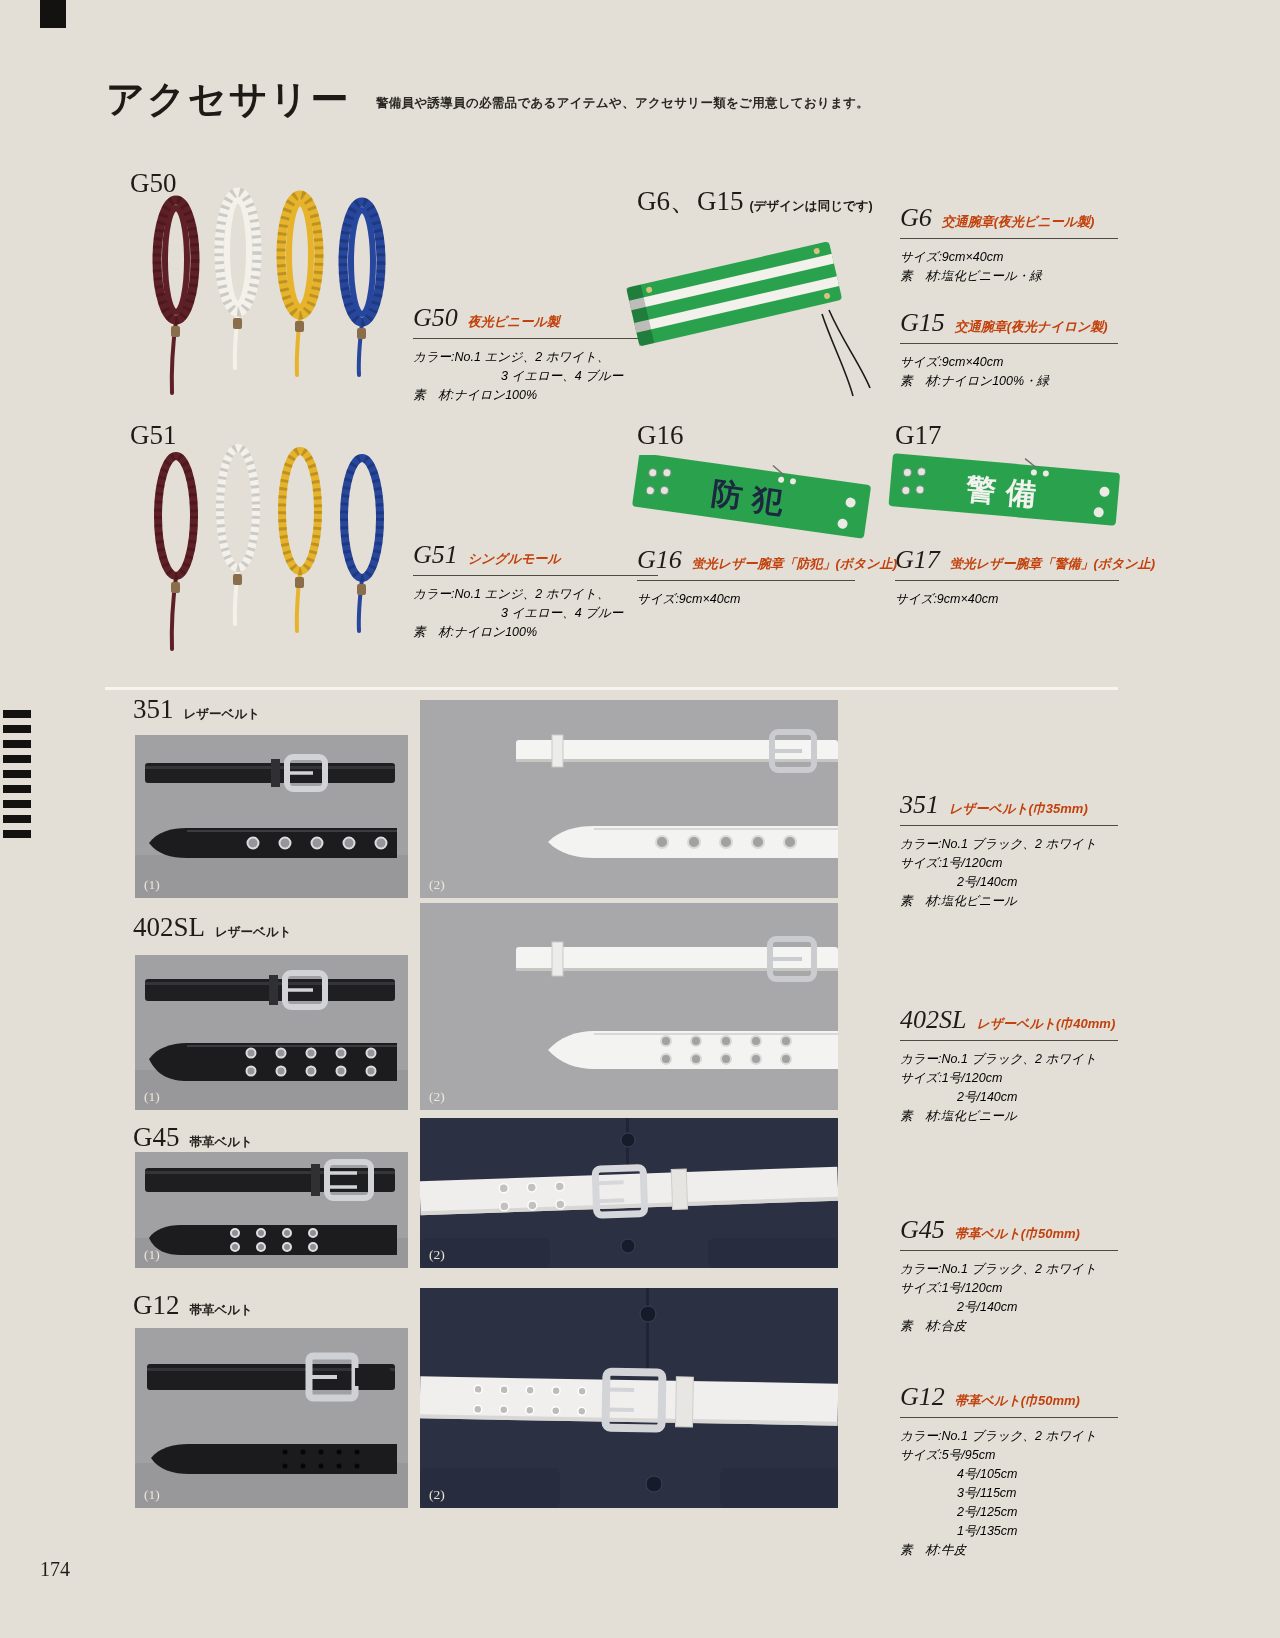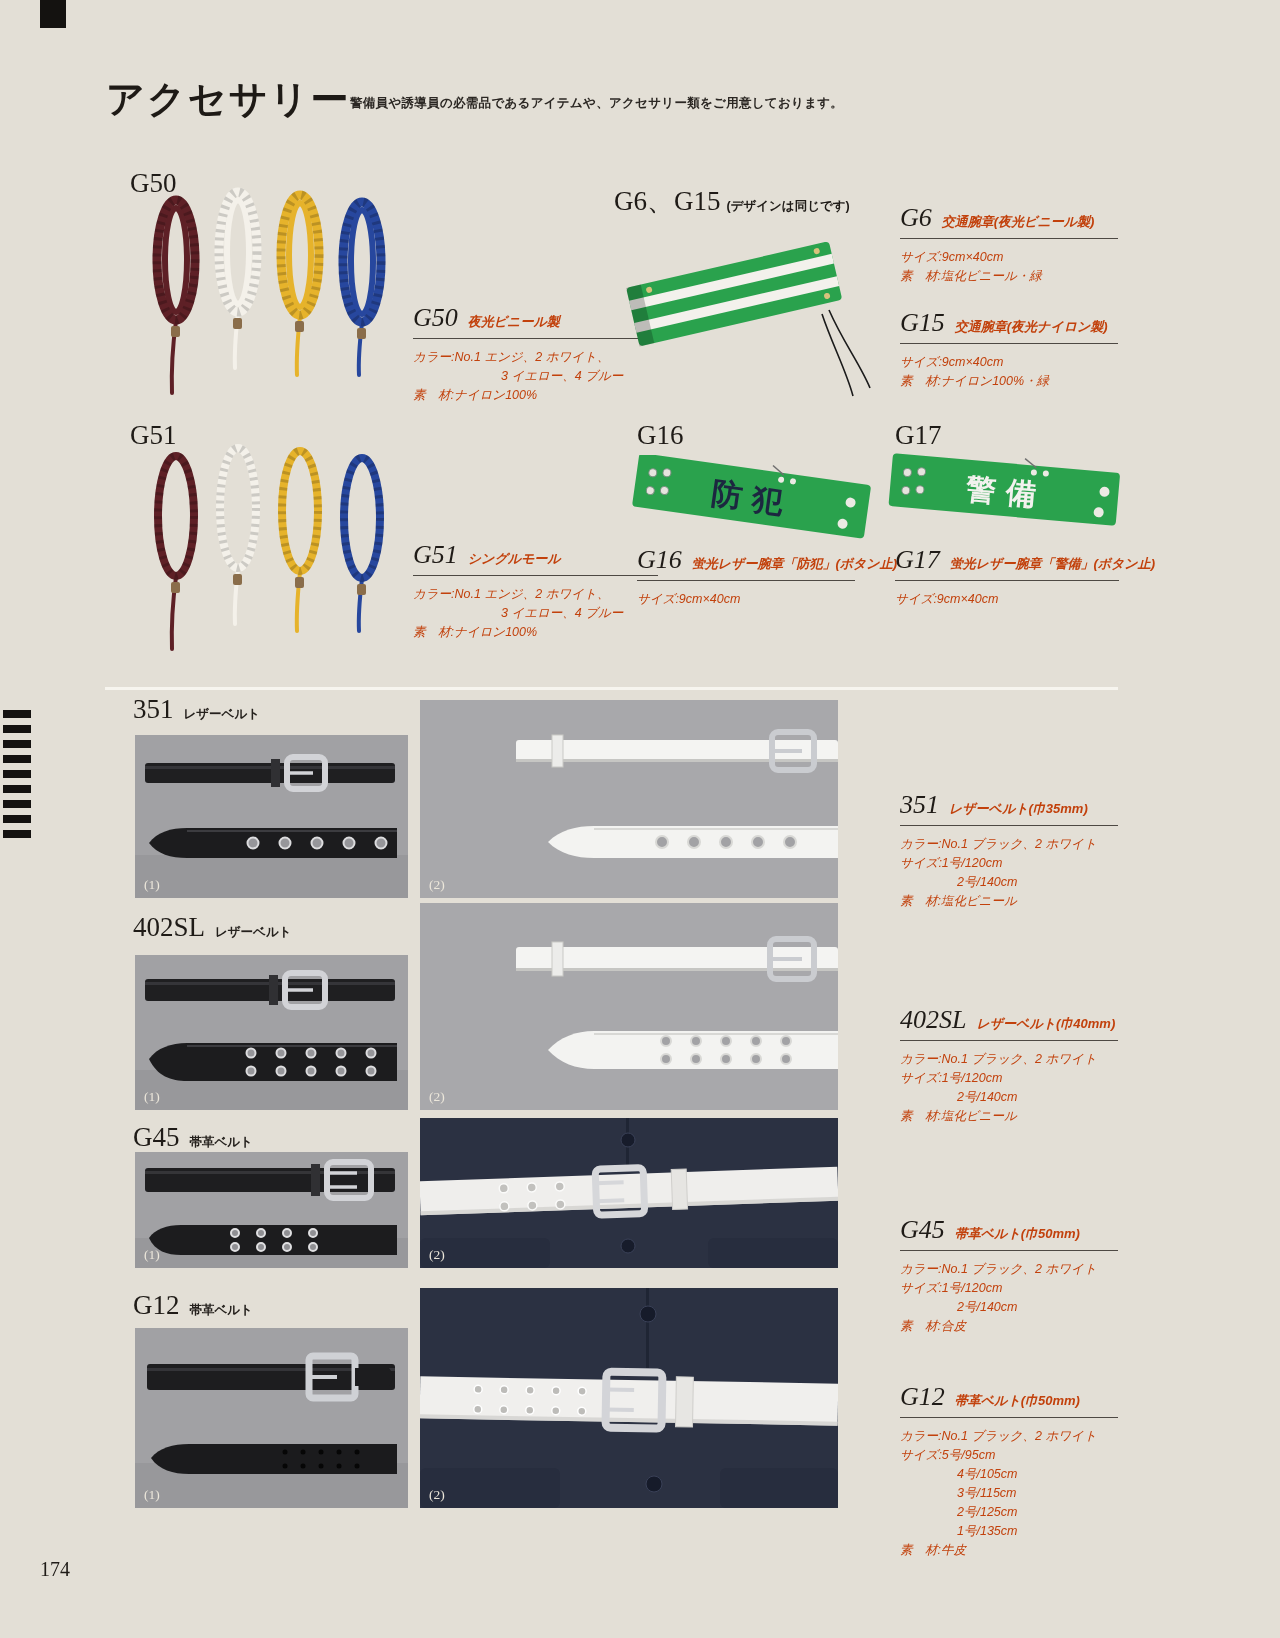--- a/index.html
+++ b/index.html
@@ -26,21 +26,21 @@
   }
   .img-code .note { font-family:"Liberation Sans", sans-serif; font-size:12.5px; font-weight:700; margin-left:6px; }
 
   
   .spec { position:absolute;font-style:italic; }
   .spec-head { display:flex; align-items:baseline; gap:10px; white-space:nowrap; }
   .spec-code { font-family:"Liberation Serif", serif; font-size:26px; color:#1f1b17; }
   .spec-name { font-size:13px; font-weight:700; color:#c2410c; }
   .spec-rule { border-bottom:1.5px solid #4d4943; margin-top:5px; }
   .spec-lines { margin-top:9px; }
-  .spec-line { font-size:12.5px; line-height:19px; color:#c2410c; white-space:nowrap; }
+  .spec-line { font-size:12.5px; line-height:19px; color:#000000; white-space:nowrap; }
   .indent-a { padding-left:88px; }
   .indent-b { padding-left:57px; }
 
   
   .belt-header { position:absolute; display:flex; align-items:baseline; gap:10px; white-space:nowrap; }
   .header-code { font-family:"Liberation Serif", serif; font-size:27px; color:#1f1b17; }
   .header-name { font-size:12.5px; font-weight:700; color:#25211d; }
 
   .photo { position:absolute; overflow:hidden; }
   .photo svg { display:block; width:100%; height:100%; }
@@ -74,21 +74,21 @@
       <div class="bar"></div>
       <div class="bar"></div>
       <div class="bar"></div>
     <div class="bar"></div>
       <div class="bar"></div>
       <div class="bar"></div>
       <div class="bar"></div>
   </div>
 
   <h1 class="page-title" style="left:106px;top:74px">アクセサリー</h1>
-  <p class="page-subtitle" style="left:350px;top:95px">警備員や誘導員の必需品であるアイテムや、アクセサリー類をご用意しております。</p>
+  <p class="page-subtitle" style="left:376px;top:95px">警備員や誘導員の必需品であるアイテムや、アクセサリー類をご用意しております。</p>
 
   <div class="img-code" style="left:130px;top:168px">G50</div>
   <div class="photo" style="left:148px;top:180px;width:256px;height:225px;background:transparent">
     <svg viewBox="0 0 256 225">
       <g transform="translate(0,8)">
         <g fill="none" stroke-linecap="round" stroke="#5e2026">
           <ellipse cx="28" cy="72" rx="19" ry="60" stroke-width="9"></ellipse>
           <ellipse cx="28" cy="72" rx="11" ry="52" stroke-width="6"></ellipse>
           <path d="M28,133 C25,155 23,175 24,205" stroke-width="4"></path>
         </g>
@@ -130,21 +130,21 @@
       <span class="spec-name">夜光ビニール製</span>
     </div>
     <div class="spec-rule"></div>
     <div class="spec-lines">
       <div class="spec-line">カラー:No.1 エンジ、2 ホワイト、</div>
       <div class="spec-line indent-a">3 イエロー、4 ブルー</div>
       <div class="spec-line">素　材:ナイロン100%</div>
     </div>
   </div>
 
-  <div class="img-code" style="left:614px;top:183px">
+  <div class="img-code" style="left:637px;top:183px">
     <span>G6、G15</span><span class="note">(デザインは同じです)</span>
   </div>
   <div class="photo" style="left:622px;top:212px;width:252px;height:188px;background:transparent">
     <svg viewBox="0 0 252 188">
       <path class="cord" d="M200,102 C210,132 224,158 231,184"></path>
       <path class="cord" d="M207,98 C221,130 238,152 248,176"></path>
       <g transform="rotate(-13 120 80)">
         <rect x="8" y="50" width="208" height="60" rx="4" fill="#2aa24d"></rect>
         <rect x="8" y="63" width="208" height="10" fill="#f3f1ec"></rect>
         <rect x="8" y="86" width="208" height="10" fill="#f3f1ec"></rect>

